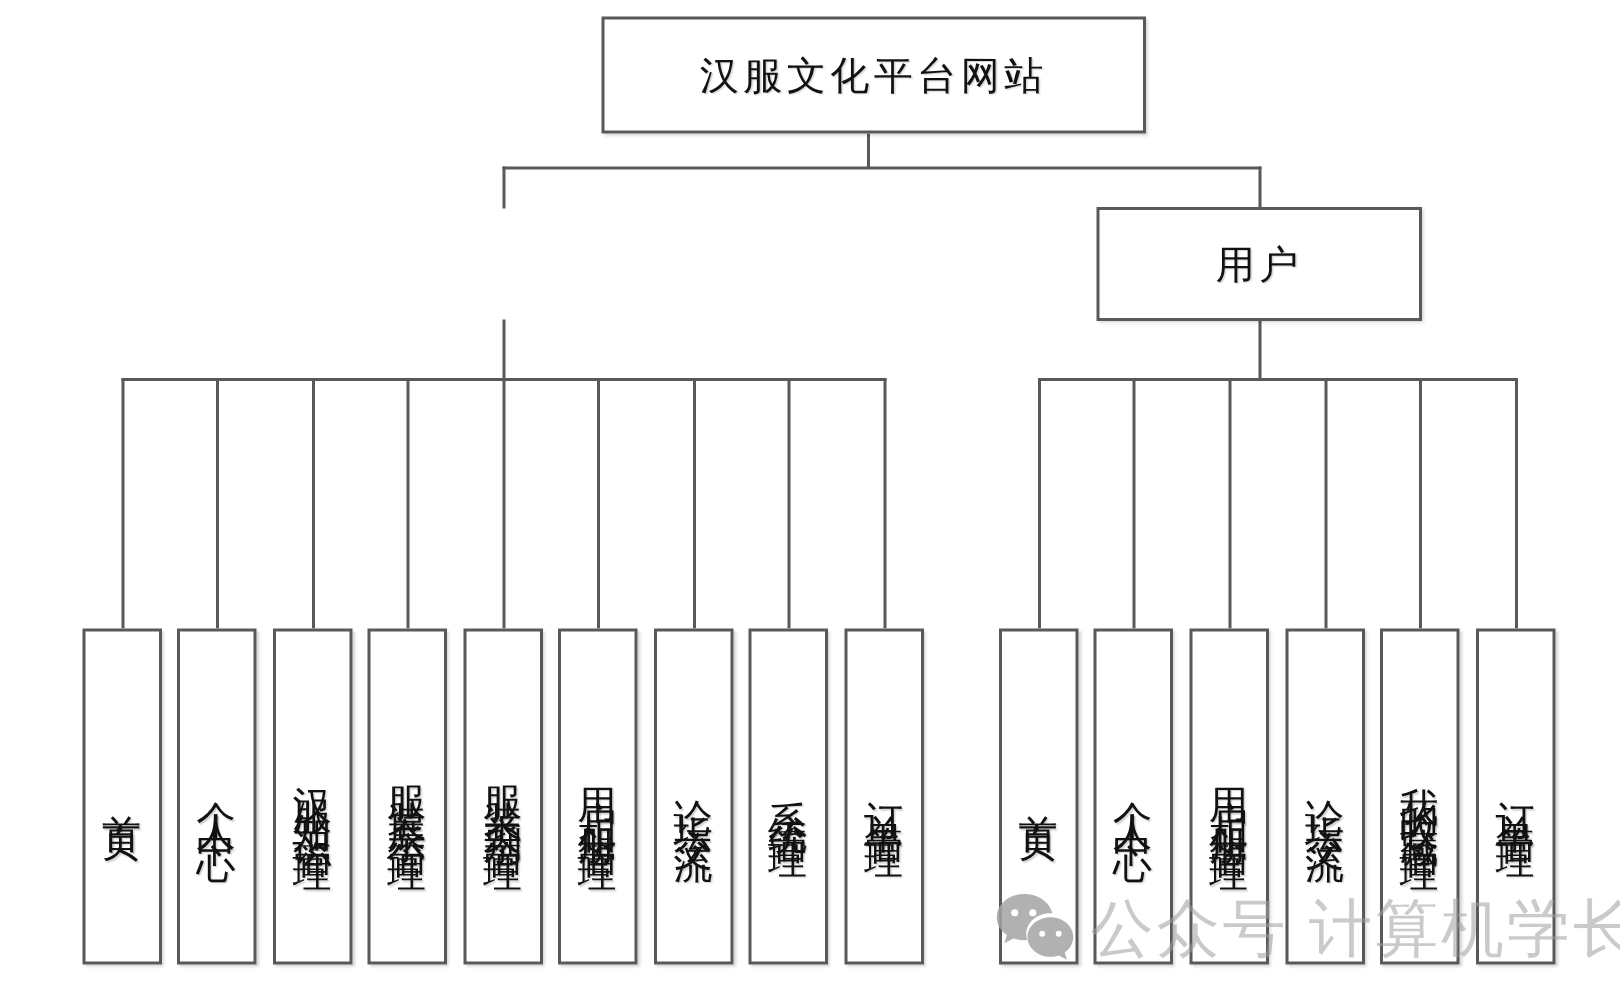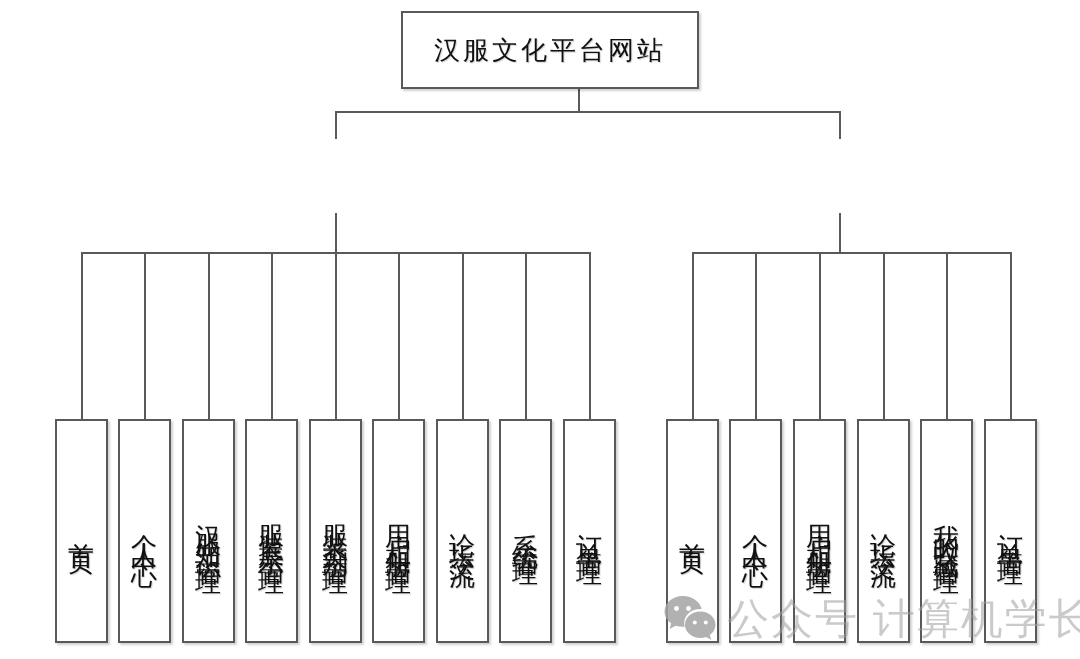--- a/index.html
+++ b/index.html
@@ -74,24 +74,27 @@
   <div class="line vline" style="left:525px; top:252px; height:167px;"></div>
   <div class="line vline" style="left:589px; top:252px; height:167px;"></div>
 
   <div class="line vline" style="left:692px;  top:252px; height:167px;"></div>
   <div class="line vline" style="left:755px;  top:252px; height:167px;"></div>
   <div class="line vline" style="left:819px;  top:252px; height:167px;"></div>
   <div class="line vline" style="left:883px;  top:252px; height:167px;"></div>
   <div class="line vline" style="left:946px;  top:252px; height:167px;"></div>
   <div class="line vline" style="left:1010px; top:252px; height:167px;"></div>
 
-  <div class="node h" style="left:401px; top:11px; width:298px; height:78px;">
+  <div class="node h" style="left:401px; top:11px; width:363px; height:78px;">
     <span>汉服文化平台网站</span>
   </div>
 
+  <div class="node h" style="left:731px; top:138px; width:217px; height:76px;">
+    <span>用户</span>
+  </div>
 
   <div class="node leaf" style="left:55px;">
       <span>首页</span>
     </div>
   <div class="node leaf" style="left:118px;">
       <span>个人中心</span>
     </div>
   <div class="node leaf" style="left:182px;">
       <span>汉服知识管理</span>
     </div>

